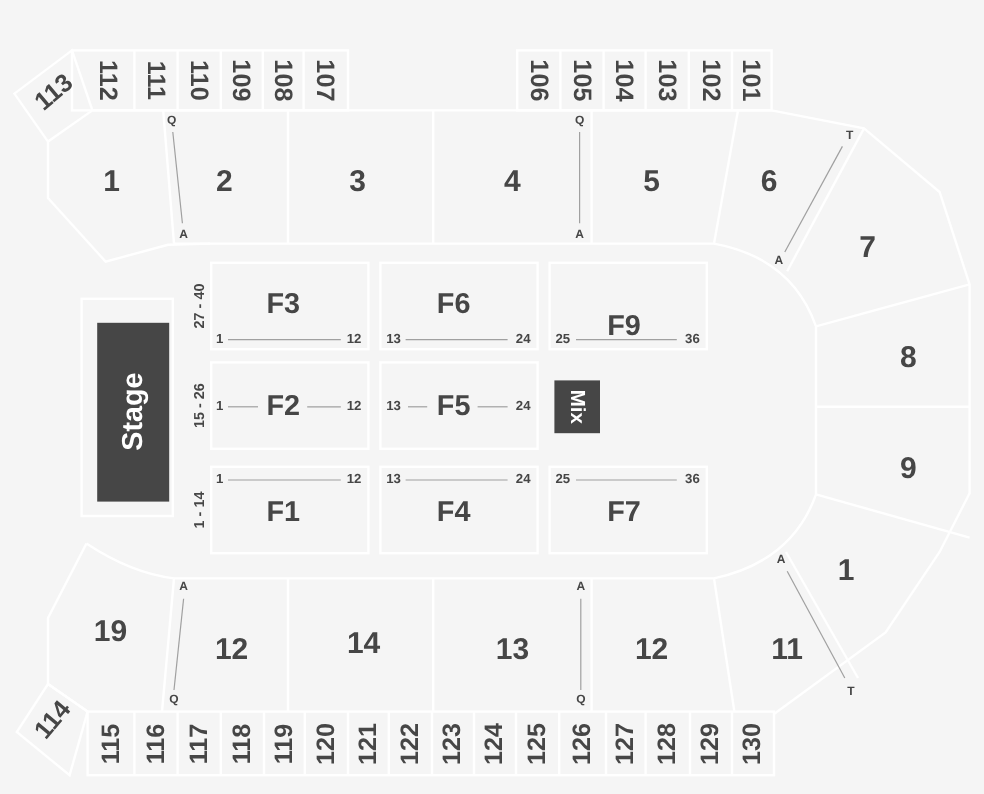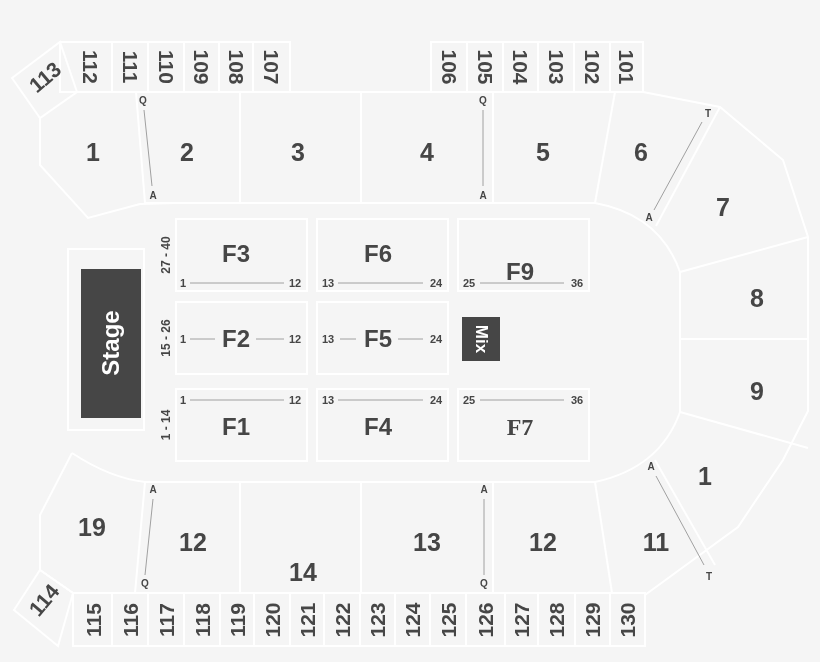--- a/index.html
+++ b/index.html
@@ -132,21 +132,21 @@
       <div class="lbl sec" style="left: 427px; top: 152px;">4</div>
       <div class="lbl sec" style="left: 543px; top: 152px;">5</div>
       <div class="lbl sec" style="left: 641px; top: 152px;">6</div>
       <div class="lbl sec" style="left: 723px; top: 207px;">7</div>
       <div class="lbl sec" style="left: 757px; top: 298px;">8</div>
       <div class="lbl sec" style="left: 757px; top: 391px;">9</div>
       <div class="lbl sec" style="left: 705px; top: 476px;">1</div>
       <div class="lbl sec" style="left: 656px; top: 542px;">11</div>
       <div class="lbl sec" style="left: 543px; top: 542px;">12</div>
       <div class="lbl sec" style="left: 427px; top: 542px;">13</div>
-      <div class="lbl sec" style="left: 303px; top: 572px;">14</div>
+      <div class="lbl sec" style="left: 303px; top: 537px;">14</div>
       <div class="lbl sec" style="left: 193px; top: 542px;">12</div>
       <div class="lbl sec" style="left: 92px; top: 527px;">19</div>
     </div>
   <div id="boxes">
       <div class="lbl box down" style="left: 90px; top: 67px;">112</div>
       <div class="lbl box down" style="left: 130px; top: 67px;">111</div>
       <div class="lbl box down" style="left: 166px; top: 67px;">110</div>
       <div class="lbl box down" style="left: 201px; top: 67px;">109</div>
       <div class="lbl box down" style="left: 236px; top: 67px;">108</div>
       <div class="lbl box down" style="left: 271px; top: 67px;">107</div>
@@ -190,21 +190,21 @@
       <div class="lbl seat" style="left: 436px; top: 283px;">24</div>
       <div class="lbl floor" style="left: 378px; top: 339px;">F5</div>
       <div class="lbl seat" style="left: 328px; top: 339px;">13</div>
       <div class="lbl seat" style="left: 436px; top: 339px;">24</div>
       <div class="lbl floor" style="left: 378px; top: 427px;">F4</div>
       <div class="lbl seat" style="left: 328px; top: 400px;">13</div>
       <div class="lbl seat" style="left: 436px; top: 400px;">24</div>
       <div class="lbl floor" style="left: 520px; top: 272px;">F9</div>
       <div class="lbl seat" style="left: 469px; top: 283px;">25</div>
       <div class="lbl seat" style="left: 577px; top: 283px;">36</div>
-      <div class="lbl floor" style="left: 520px; top: 427px; font-family: Liberation Serif, serif;">F7</div>
+      <div class="lbl floor" style="left: 520px; top: 427px;">F7</div>
       <div class="lbl seat" style="left: 469px; top: 400px;">25</div>
       <div class="lbl seat" style="left: 577px; top: 400px;">36</div>
       <div class="lbl row" style="left: 166px; top: 255px;">27 - 40</div>
       <div class="lbl row" style="left: 166px; top: 338px;">15 - 26</div>
       <div class="lbl row" style="left: 166px; top: 425px;">1 - 14</div>
     </div>
   <div id="aisles">
       <div class="lbl aisle" style="left: 143px; top: 101px;">Q</div>
       <div class="lbl aisle" style="left: 153px; top: 196px;">A</div>
       <div class="lbl aisle" style="left: 483px; top: 101px;">Q</div>

